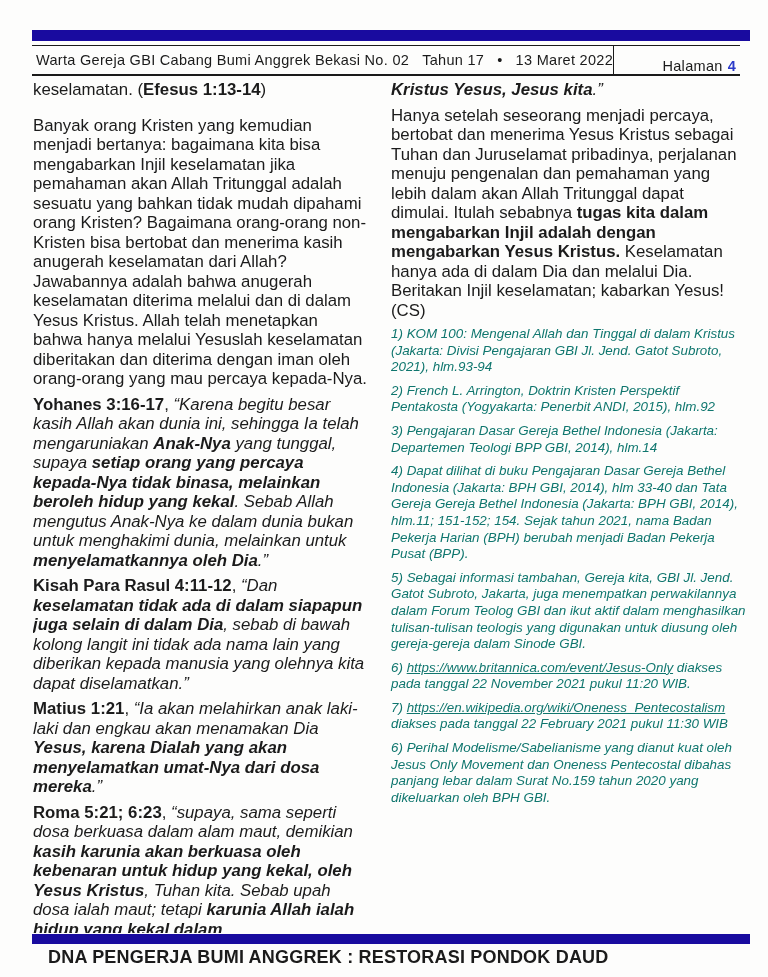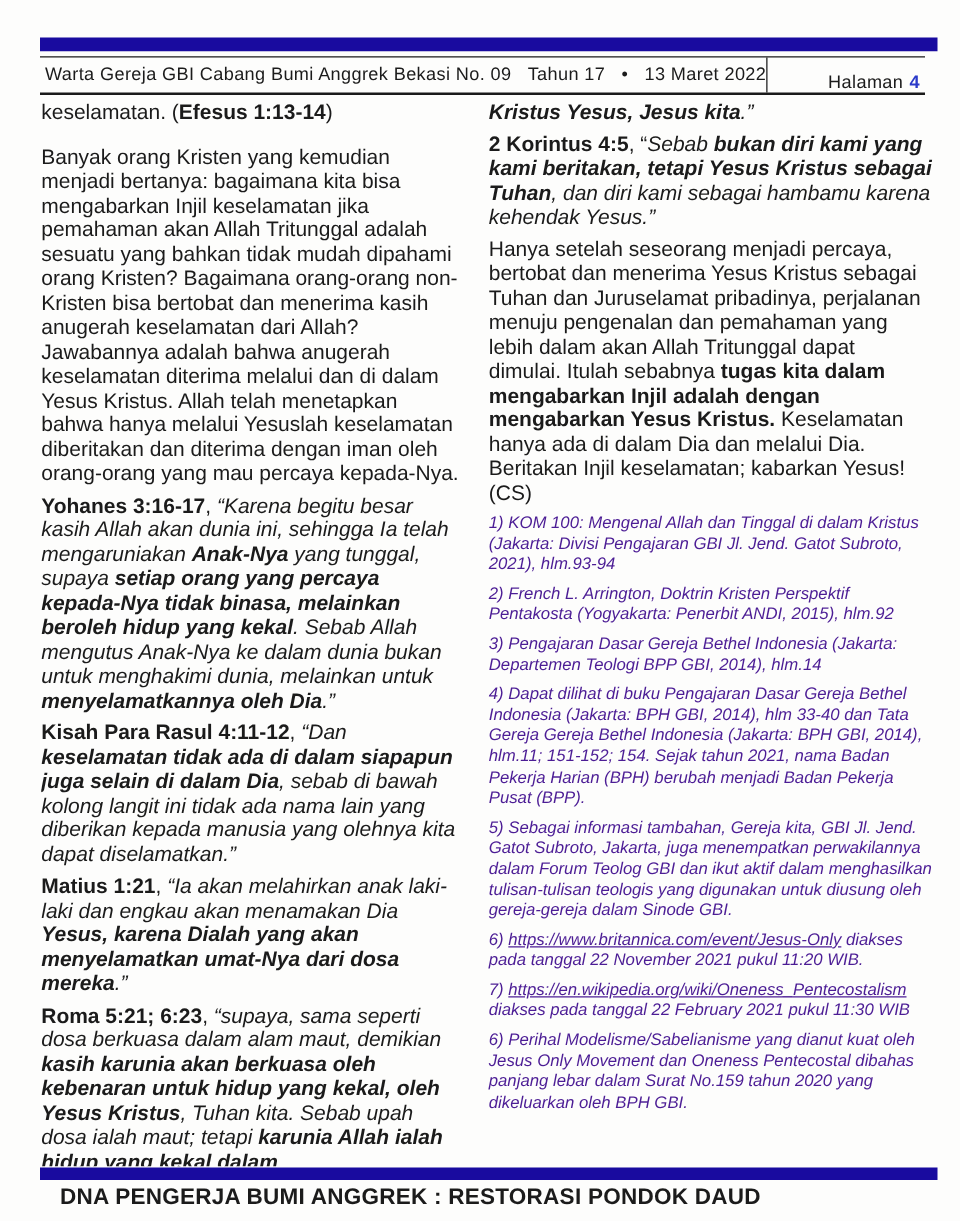--- a/index.html
+++ b/index.html
@@ -23,21 +23,21 @@
   }
   
   .columns{position:absolute;top:80px;left:33px;right:22px;bottom:44px;display:flex;gap:21px;overflow:hidden;}
   .col{font-size:16.8px;line-height:19.5px;}
   .col-left{width:337px;flex:0 0 auto;}
   .col-right{flex:1;min-width:0;}
   .blk{margin:0 0 6px 0;}
   .blk-intro{margin-bottom:16px;}
   .blk-heading{font-size:19px;font-weight:bold;font-style:italic;margin:12px 0 9px;letter-spacing:.2px;}
   .blk-p{margin-bottom:6px;}
-  .blk-fn{font-size:13.4px;line-height:16.6px;font-style:italic;color:#4c1d95;margin-bottom:7px;}
+  .blk-fn{font-size:13.4px;line-height:16.6px;font-style:italic;color:#0f766e;margin-bottom:7px;}
   .blk-source{font-size:19.5px;font-weight:bold;font-style:italic;margin-top:20px;letter-spacing:.2px;}
   .s-b{font-weight:bold;}
   .s-i{font-style:italic;}
   .s-u{text-decoration:underline;}
   
   .footerbar{position:absolute;left:32px;right:18px;top:934px;height:10px;}
   .footer-text{
     position:absolute;left:48px;right:30px;top:947px;
     font-weight:bold;font-size:18px;letter-spacing:.2px;white-space:nowrap;
   }
@@ -45,21 +45,21 @@
 </style>
 </head>
 <body>
 
 <div class="page" style="color: rgb(27, 27, 27);">
 
   <div class="topbar" style="background: rgb(25, 11, 159);"></div>
 
   <div class="header-row">
     <div class="header-left">
-      <span>Warta Gereja GBI Cabang Bumi Anggrek Bekasi No. 09</span>
+      <span>Warta Gereja GBI Cabang Bumi Anggrek Bekasi No. 02</span>
       <span>Tahun 17</span>
       <span>•</span>
       <span>13 Maret 2022</span>
     </div>
     <div class="header-right">
       <span>Halaman</span>
       <span class="accent-num" id="page-num" style="color: rgb(43, 58, 201);">4</span>
     </div>
   </div>
 
@@ -67,21 +67,20 @@
     <div class="col col-left">
         <div class="blk blk-intro"><span>keselamatan. (</span><span class="s-b">Efesus 1:13-14</span><span>)</span></div>
         <div class="blk blk-p"><span>Banyak orang Kristen yang kemudian menjadi bertanya: bagaimana kita bisa mengabarkan Injil keselamatan jika pemahaman akan Allah Tritunggal adalah sesuatu yang bahkan tidak mudah dipahami orang Kristen? Bagaimana orang-orang non-Kristen bisa bertobat dan menerima kasih anugerah keselamatan dari Allah? Jawabannya adalah bahwa anugerah keselamatan diterima melalui dan di dalam Yesus Kristus. Allah telah menetapkan bahwa hanya melalui Yesuslah keselamatan diberitakan dan diterima dengan iman oleh orang-orang yang mau percaya kepada-Nya.</span></div>
         <div class="blk blk-p"><span class="s-b">Yohanes 3:16-17</span><span>, </span><span class="s-i">“Karena begitu besar kasih Allah akan dunia ini, sehingga Ia telah mengaruniakan </span><span class="s-b s-i">Anak-Nya</span><span class="s-i"> yang tunggal, supaya </span><span class="s-b s-i">setiap orang yang percaya kepada-Nya tidak binasa, melainkan beroleh hidup yang kekal</span><span class="s-i">. Sebab Allah mengutus Anak-Nya ke dalam dunia bukan untuk menghakimi dunia, melainkan untuk </span><span class="s-b s-i">menyelamatkannya oleh Dia</span><span class="s-i">.”</span></div>
         <div class="blk blk-p"><span class="s-b">Kisah Para Rasul 4:11-12</span><span>, </span><span class="s-i">“Dan </span><span class="s-b s-i">keselamatan tidak ada di dalam siapapun juga selain di dalam Dia</span><span class="s-i">, sebab di bawah kolong langit ini tidak ada nama lain yang diberikan kepada manusia yang olehnya kita dapat diselamatkan.”</span></div>
         <div class="blk blk-p"><span class="s-b">Matius 1:21</span><span>, </span><span class="s-i">“Ia akan melahirkan anak laki-laki dan engkau akan menamakan Dia </span><span class="s-b s-i">Yesus, karena Dialah yang akan menyelamatkan umat-Nya dari dosa mereka</span><span class="s-i">.”</span></div>
         <div class="blk blk-p"><span class="s-b">Roma 5:21; 6:23</span><span>, </span><span class="s-i">“supaya, sama seperti dosa berkuasa dalam alam maut, demikian </span><span class="s-b s-i">kasih karunia akan berkuasa oleh kebenaran untuk hidup yang kekal, oleh Yesus Kristus</span><span class="s-i">, Tuhan kita. Sebab upah dosa ialah maut; tetapi </span><span class="s-b s-i">karunia Allah ialah hidup yang kekal dalam</span></div>
       </div>
     <div class="col col-right">
         <div class="blk blk-p"><span class="s-b s-i">Kristus Yesus, Jesus kita</span><span class="s-i">.”</span></div>
-        <div class="blk blk-p"><span class="s-b">2 Korintus 4:5</span><span>, “</span><span class="s-i">Sebab </span><span class="s-b s-i">bukan diri kami yang kami beritakan, tetapi Yesus Kristus sebagai Tuhan</span><span class="s-i">, dan diri kami sebagai hambamu karena kehendak Yesus.”</span></div>
         <div class="blk blk-p"><span>Hanya setelah seseorang menjadi percaya, bertobat dan menerima Yesus Kristus sebagai Tuhan dan Juruselamat pribadinya, perjalanan menuju pengenalan dan pemahaman yang lebih dalam akan Allah Tritunggal dapat dimulai. Itulah sebabnya </span><span class="s-b">tugas kita dalam mengabarkan Injil adalah dengan mengabarkan Yesus Kristus.</span><span> Keselamatan hanya ada di dalam Dia dan melalui Dia. Beritakan Injil keselamatan; kabarkan Yesus! (CS)</span></div>
         <div class="blk blk-fn"><span>1) KOM 100: Mengenal Allah dan Tinggal di dalam Kristus (Jakarta: Divisi Pengajaran GBI Jl. Jend. Gatot Subroto, 2021), hlm.93-94</span></div>
         <div class="blk blk-fn"><span>2) French L. Arrington, Doktrin Kristen Perspektif Pentakosta (Yogyakarta: Penerbit ANDI, 2015), hlm.92</span></div>
         <div class="blk blk-fn"><span>3) Pengajaran Dasar Gereja Bethel Indonesia (Jakarta: Departemen Teologi BPP GBI, 2014), hlm.14</span></div>
         <div class="blk blk-fn"><span>4) Dapat dilihat di buku Pengajaran Dasar Gereja Bethel Indonesia (Jakarta: BPH GBI, 2014), hlm 33-40 dan Tata Gereja Gereja Bethel Indonesia (Jakarta: BPH GBI, 2014), hlm.11; 151-152; 154.  Sejak tahun 2021, nama Badan Pekerja Harian (BPH) berubah menjadi Badan Pekerja Pusat (BPP).</span></div>
         <div class="blk blk-fn"><span>5) Sebagai informasi tambahan, Gereja kita, GBI Jl. Jend. Gatot Subroto, Jakarta, juga menempatkan perwakilannya dalam Forum Teolog GBI dan ikut aktif dalam menghasilkan tulisan-tulisan teologis yang digunakan untuk diusung oleh gereja-gereja dalam Sinode GBI.</span></div>
         <div class="blk blk-fn"><span>6) </span><span class="s-u">https://www.britannica.com/event/Jesus-Only</span><span> diakses pada tanggal 22 November 2021 pukul 11:20 WIB.</span></div>
         <div class="blk blk-fn"><span>7) </span><span class="s-u">https://en.wikipedia.org/wiki/Oneness_Pentecostalism</span><span> diakses pada tanggal 22 February 2021 pukul 11:30 WIB</span></div>
         <div class="blk blk-fn"><span>6) Perihal Modelisme/Sabelianisme yang dianut kuat oleh Jesus Only Movement dan Oneness Pentecostal dibahas panjang lebar dalam Surat No.159 tahun 2020 yang dikeluarkan oleh BPH GBI.</span></div>
       </div>

